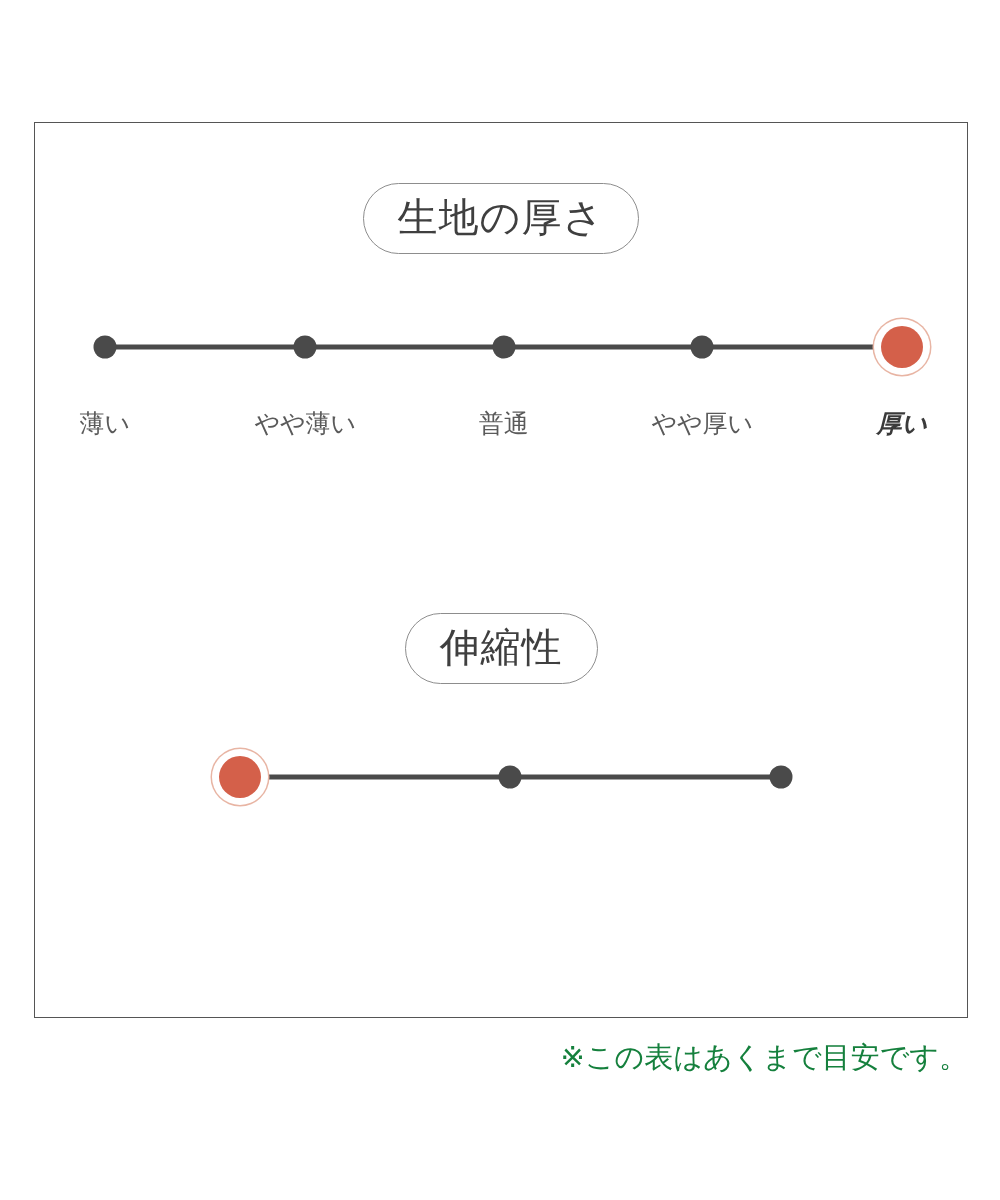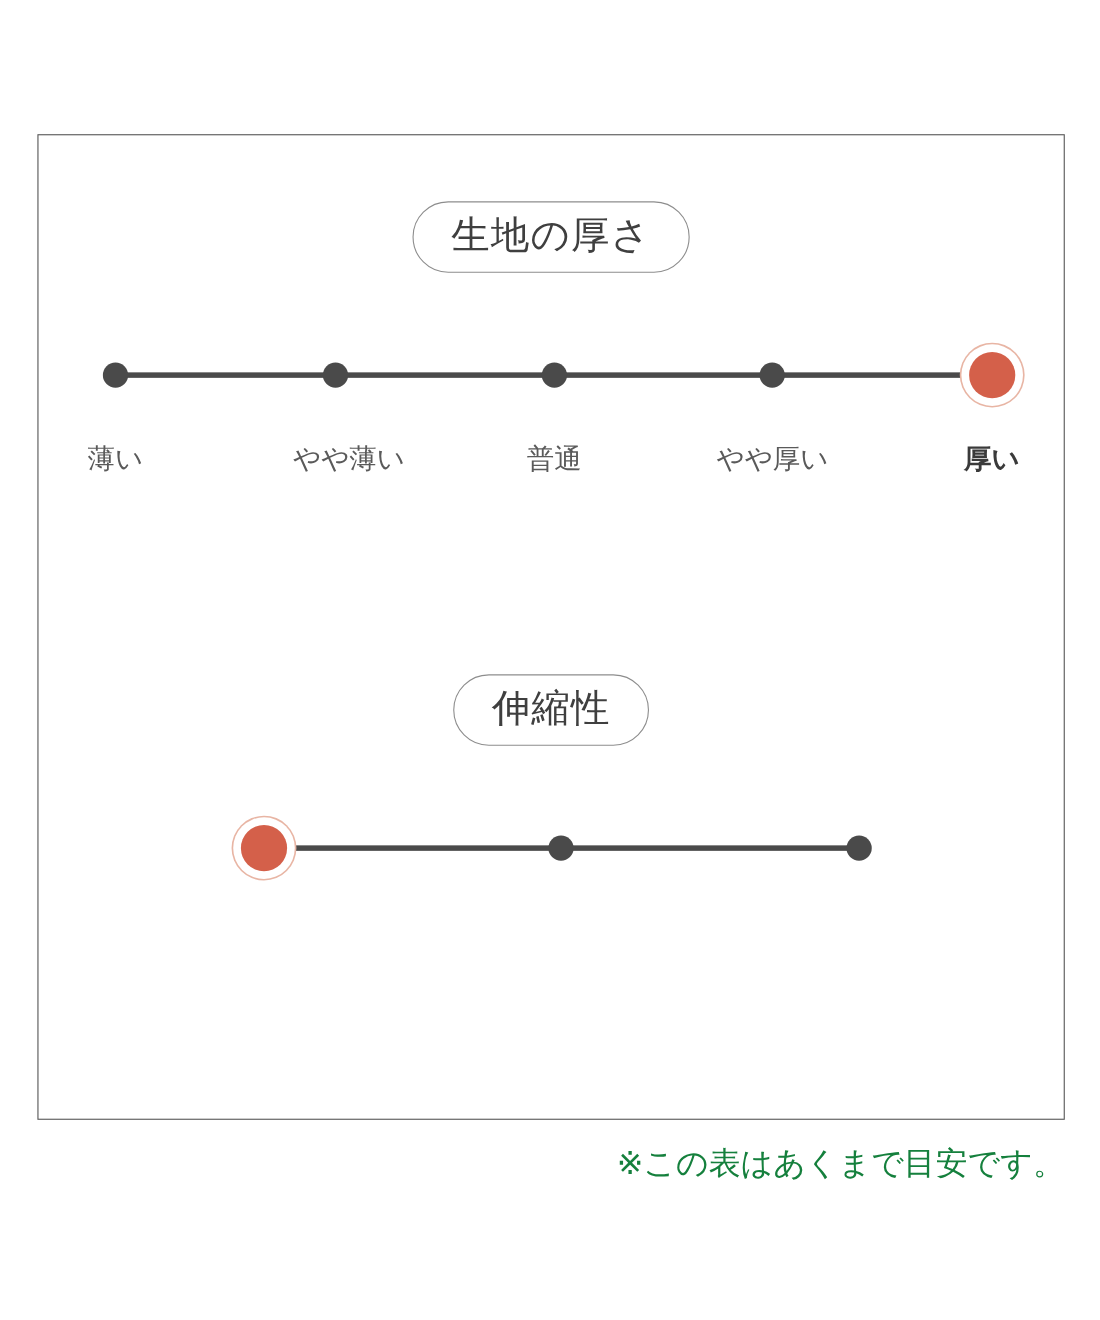--- a/index.html
+++ b/index.html
@@ -40,21 +40,21 @@
   
   .title-pill-wrap {
     width: 100%;
     display: flex;
     justify-content: center;
   }
   .title-pill {
     border: 1.6px solid #8d8d8d;
     border-radius: 999px;
     padding: 10px 34px 13px 34px;
-    font-size: 35px;
+    font-size: 40px;
     line-height: 1.15;
     color: #3f3f3f;
     letter-spacing: 1px;
     white-space: nowrap;
     background: #ffffff;
   }
 
   
   .scale {
     position: relative;
@@ -126,24 +126,24 @@
     <div class="scale" id="scale-thickness">
         <div class="scale-track" style="left: 7.5%; width: 85.5%;"></div>
         <div class="scale-dot" style="left: 7.5%;"></div>
         <div class="scale-dot" style="left: 29%;"></div>
         <div class="scale-dot" style="left: 50.3%;"></div>
         <div class="scale-dot" style="left: 71.6%;"></div>
         <div class="scale-dot active" style="left: 93%;"></div>
       </div>
     <div class="scale-labels" id="labels-thickness">
         <div class="scale-label" style="left: 7.5%;">薄い</div>
-        <div class="scale-label" style="left: 29%; margin-left: 12px;">やや薄い</div>
+        <div class="scale-label" style="left: 29%;">やや薄い</div>
         <div class="scale-label" style="left: 50.3%;">普通</div>
         <div class="scale-label" style="left: 71.6%;">やや厚い</div>
-        <div class="scale-label active" style="left: 93%;">厚い</div>
+        <div class="scale-label active" style="left: 93%; font-style: italic;">厚い</div>
       </div>
   </div>
 
   <div class="section" id="section-stretch">
     <div class="title-pill-wrap">
       <div class="title-pill">伸縮性</div>
     </div>
     <div class="scale" id="scale-stretch">
         <div class="scale-track" style="left: 22%; width: 58%;"></div>
         <div class="scale-dot active" style="left: 22%;"></div>

